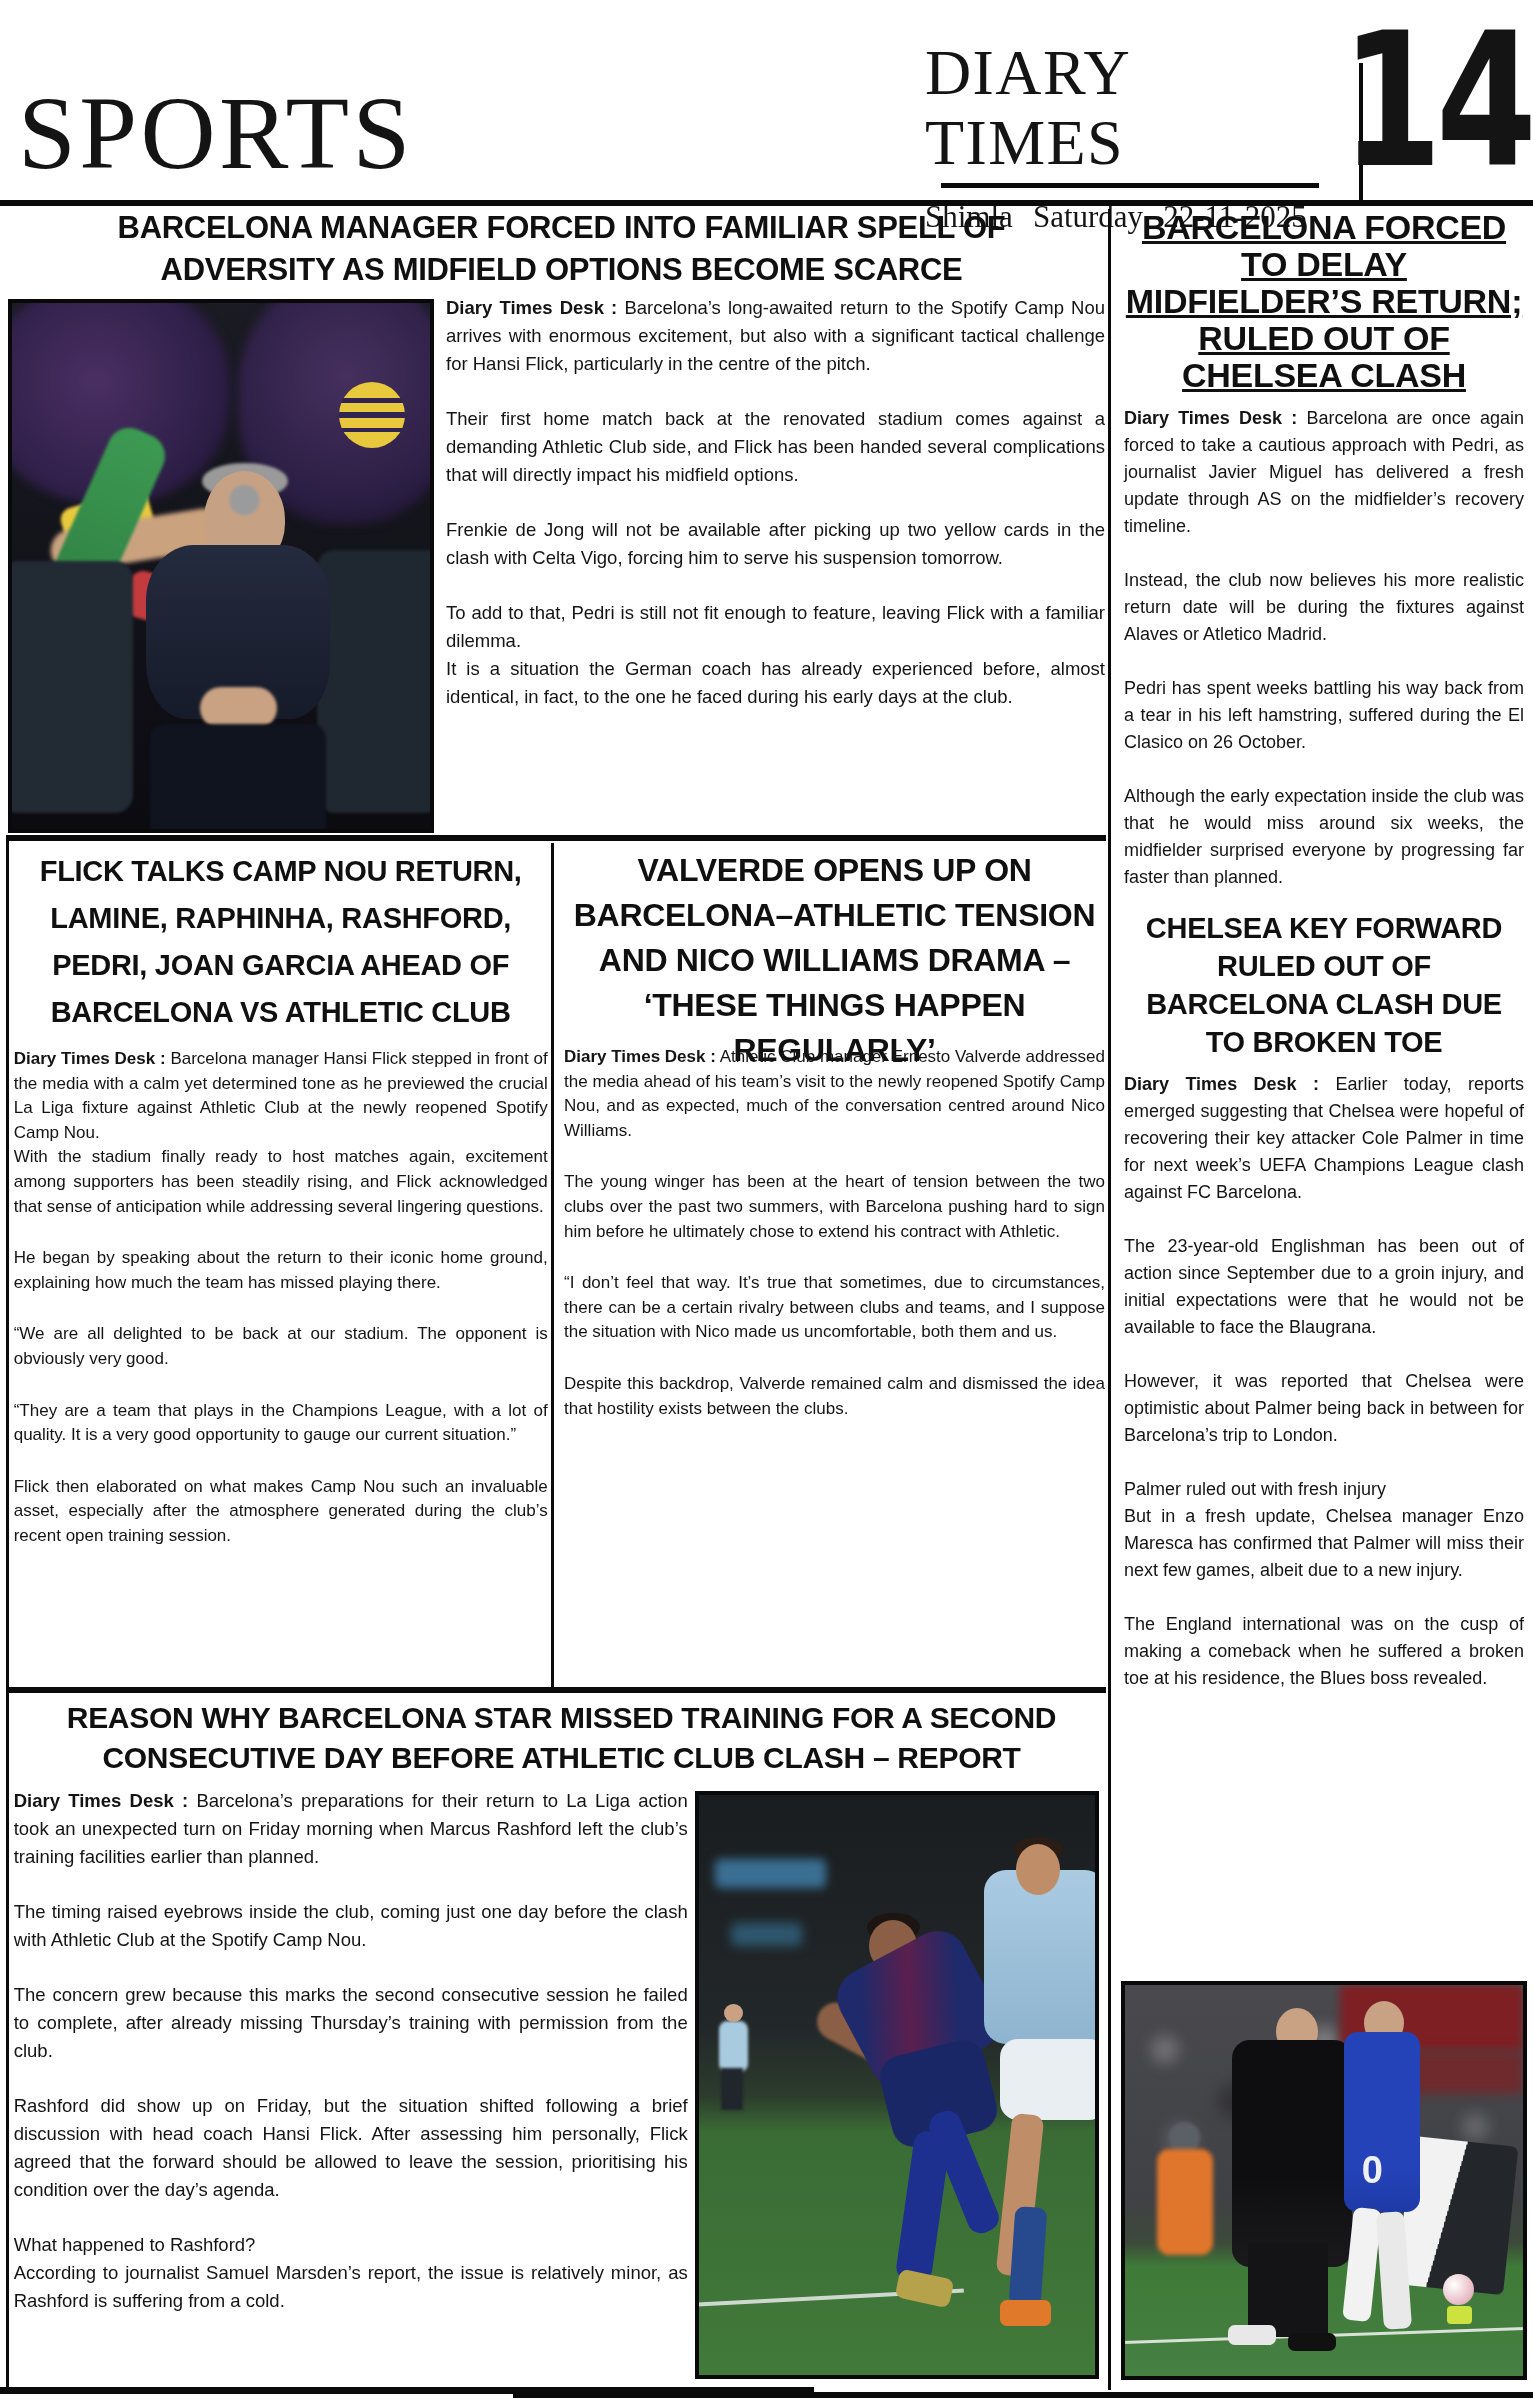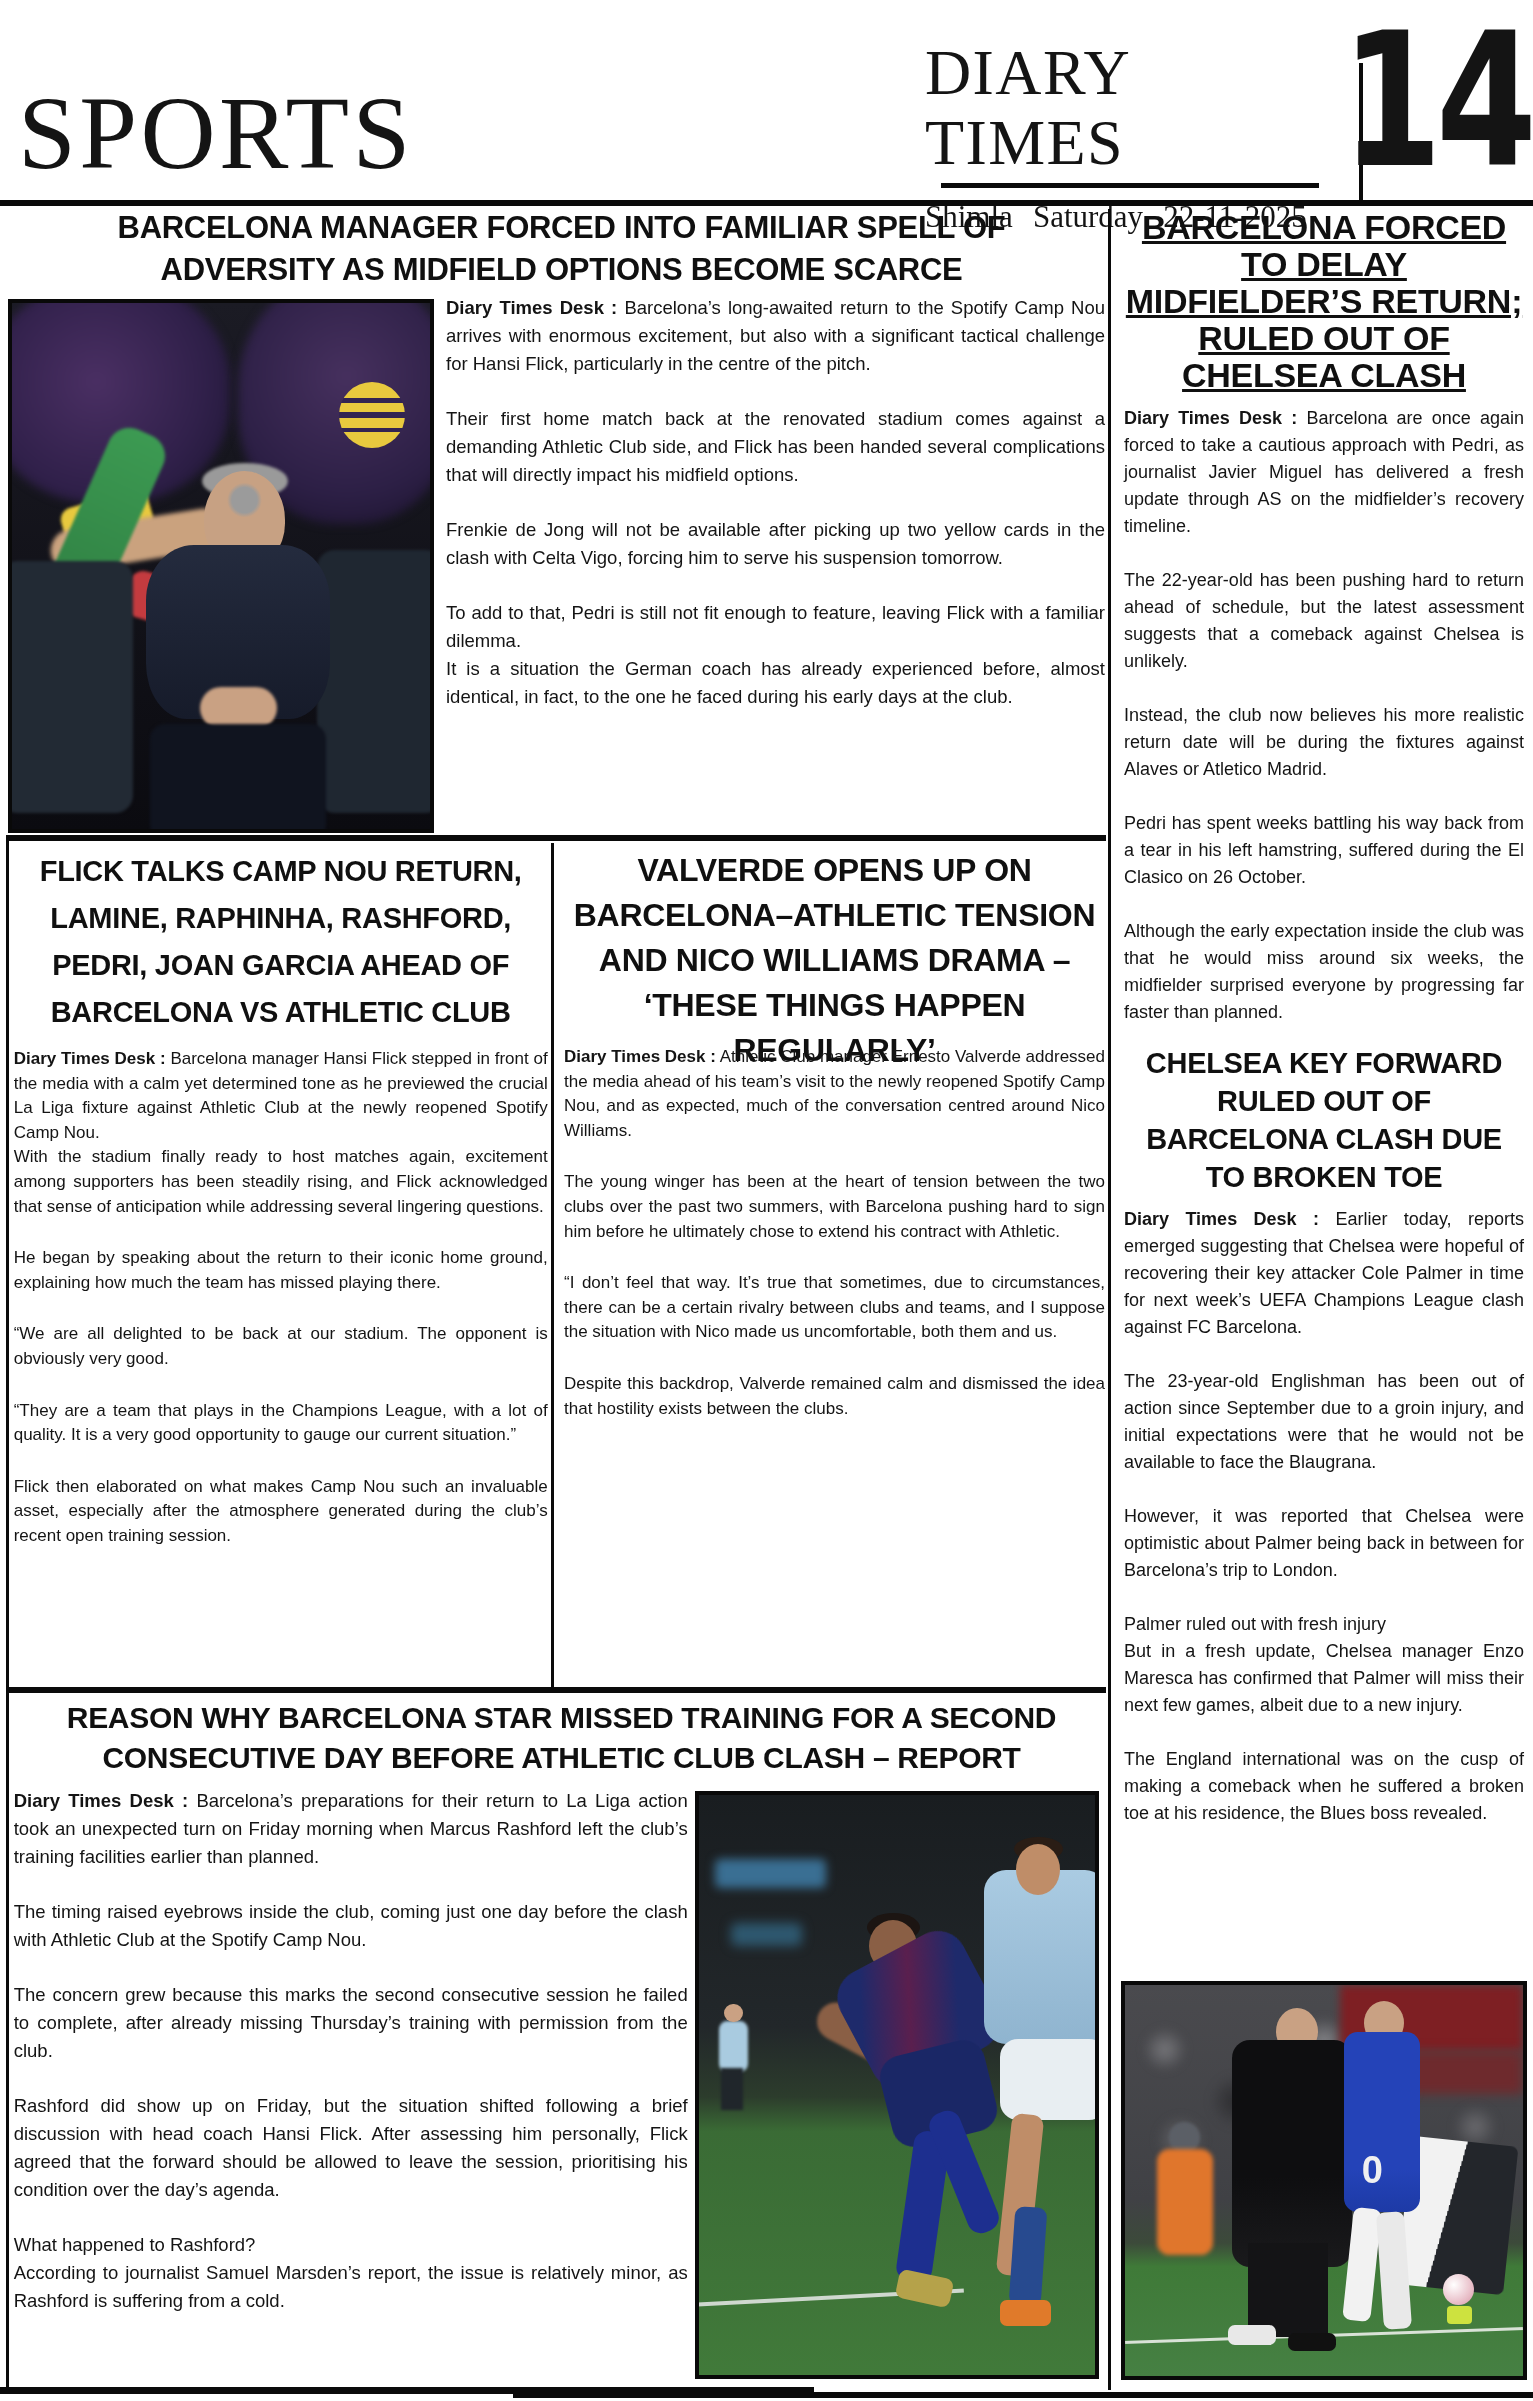--- a/index.html
+++ b/index.html
@@ -227,21 +227,20 @@
       <div class="r2-leg1"></div>
       <div class="r2-sock1"></div>
       <div class="r2-boot1"></div>
     </div>
   </section>
 
   <section class="abs" style="left:1124px;top:209px;width:400px;">
     <h2 class="hl" style="font-size:34px;line-height:37px;margin:0 0 11px;text-decoration:underline;">BARCELONA FORCED TO DELAY MIDFIELDER’S RETURN; RULED OUT OF CHELSEA CLASH</h2>
     <div class="body rc-body">
       <p><b class="lead-in">Diary Times Desk :</b> <span>Barcelona are once again forced to take a cautious approach with Pedri, as journalist Javier Miguel has delivered a fresh update through AS on the midfielder’s recovery timeline.</span></p>
-      <p>The 22-year-old has been pushing hard to return ahead of schedule, but the latest assessment suggests that a comeback against Chelsea is unlikely.</p>
       <p>Instead, the club now believes his more realistic return date will be during the fixtures against Alaves or Atletico Madrid.</p>
       <p>Pedri has spent weeks battling his way back from a tear in his left hamstring, suffered during the El Clasico on 26 October.</p>
       <p>Although the early expectation inside the club was that he would miss around six weeks, the midfielder surprised everyone by progressing far faster than planned.</p>
     </div>
 
     <h2 class="hl" style="font-size:29px;line-height:38px;margin:18px 0 9.6px;">CHELSEA KEY FORWARD RULED OUT OF BARCELONA CLASH DUE TO BROKEN TOE</h2>
     <div class="body rc-body">
       <p><b class="lead-in">Diary Times Desk :</b> <span>Earlier today, reports emerged suggesting that Chelsea were hopeful of recovering their key attacker Cole Palmer in time for next week’s UEFA Champions League clash against FC Barcelona.</span></p>
       <p>The 23-year-old Englishman has been out of action since September due to a groin injury, and initial expectations were that he would not be available to face the Blaugrana.</p>
       <p>However, it was reported that Chelsea were optimistic about Palmer being back in between for Barcelona’s trip to London.</p>

